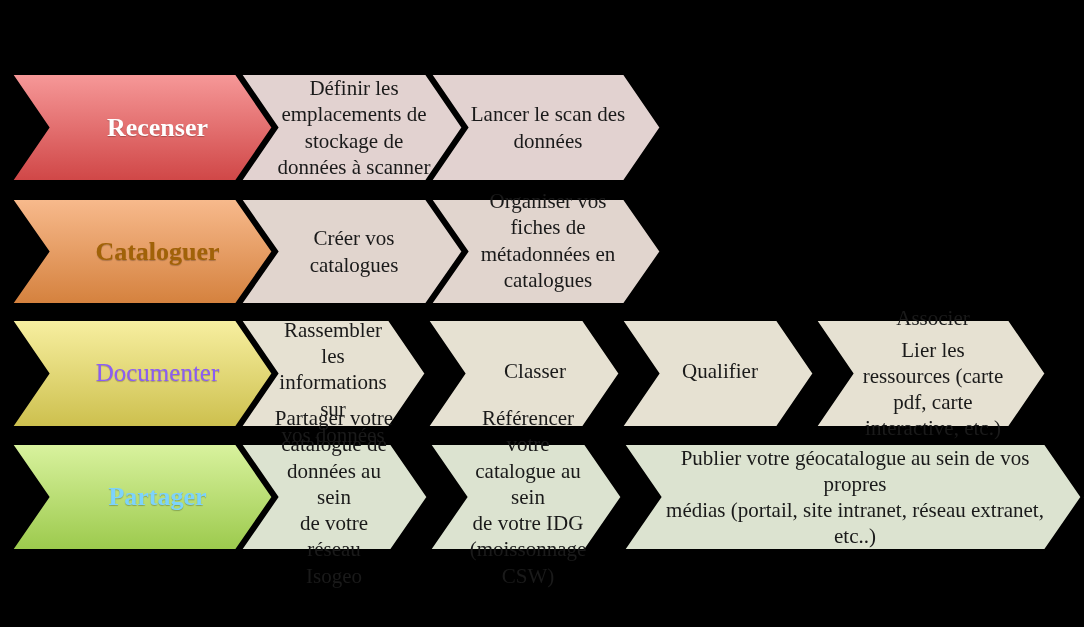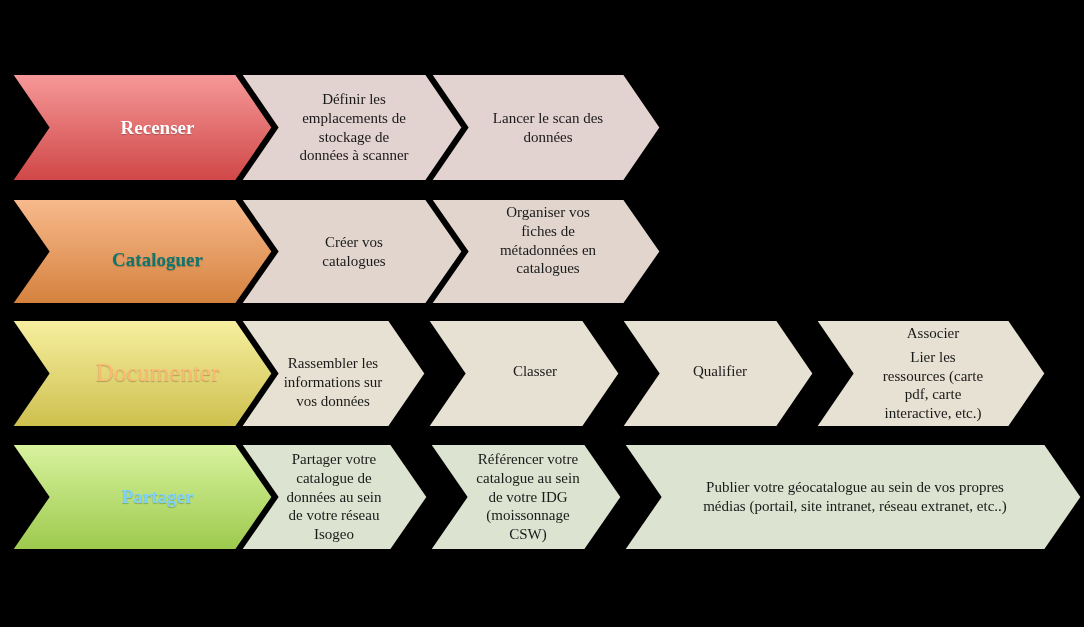--- a/index.html
+++ b/index.html
@@ -23,38 +23,38 @@
     position: absolute;
     left: 0;
     top: 0;
     width: 1084px;
     height: 627px;
   }
   .stage-label {
     position: absolute;
     color: #ffffff;
     font-weight: bold;
-    font-size: 19px;
+    font-size: 26px;
     line-height: 1.05;
     text-align: center;
     font-family: "Liberation Serif", "DejaVu Serif", serif;
     text-shadow: 0 1px 1px rgba(0,0,0,0.25);
     display: flex;
     align-items: center;
     justify-content: center;
     pointer-events: none;
   }
   .stage-label.thin {
     font-weight: normal;
     font-size: 25px;
   }
   .step-text {
     position: absolute;
     color: #1a1a1a;
-    font-size: 15px;
+    font-size: 21px;
     line-height: 1.25;
     text-align: center;
     font-family: "Liberation Serif", "DejaVu Serif", serif;
     display: flex;
     flex-direction: column;
     align-items: center;
     justify-content: center;
     white-space: pre-line;
     pointer-events: none;
   }
@@ -105,28 +105,28 @@
       </g>
   </svg>
   <div id="labels">
       <div class="stage-label" style="left: 46px; top: 72px; width: 223px; height: 111px; color: rgb(255, 255, 255);">Recenser</div>
       <div class="step-text" style="left: 274px; top: 72px; width: 160px; height: 111px;"><span class="step-body">Définir les
 emplacements de
 stockage de
 données à scanner</span></div>
       <div class="step-text" style="left: 469px; top: 72px; width: 158px; height: 111px;"><span class="step-body">Lancer le scan des
 données</span></div>
-      <div class="stage-label" style="left: 46px; top: 205px; width: 223px; height: 109px; color: #0f766e;">Cataloguer</div>
+      <div class="stage-label" style="left: 46px; top: 197px; width: 223px; height: 109px; color: #a16207;">Cataloguer</div>
       <div class="step-text" style="left: 274px; top: 197px; width: 160px; height: 109px;"><span class="step-body">Créer vos
 catalogues</span></div>
       <div class="step-text" style="left: 469px; top: 186px; width: 158px; height: 109px;"><span class="step-body">Organiser vos
 fiches de
 métadonnées en
 catalogues</span></div>
-      <div class="stage-label thin" style="left: 46px; top: 318px; width: 223px; height: 111px; color: #fdba74;">Documenter</div>
+      <div class="stage-label thin" style="left: 46px; top: 318px; width: 223px; height: 111px; color: #8b5cf6;">Documenter</div>
       <div class="step-text" style="left: 274px; top: 327px; width: 118px; height: 111px;"><span class="step-body">Rassembler les
 informations sur
 vos données</span></div>
       <div class="step-text" style="left: 475px; top: 318px; width: 120px; height: 111px;"><span class="step-title">Classer</span></div>
       <div class="step-text" style="left: 660px; top: 318px; width: 120px; height: 111px;"><span class="step-title">Qualifier</span></div>
       <div class="step-text" style="left: 854px; top: 318px; width: 158px; height: 111px; text-align: center;"><span class="step-title">Associer</span><span class="step-body">Lier les
 ressources (carte
 pdf, carte
 interactive, etc.)</span></div>
       <div class="stage-label" style="left: 46px; top: 442px; width: 223px; height: 110px; color: #7dd3fc;">Partager</div>

